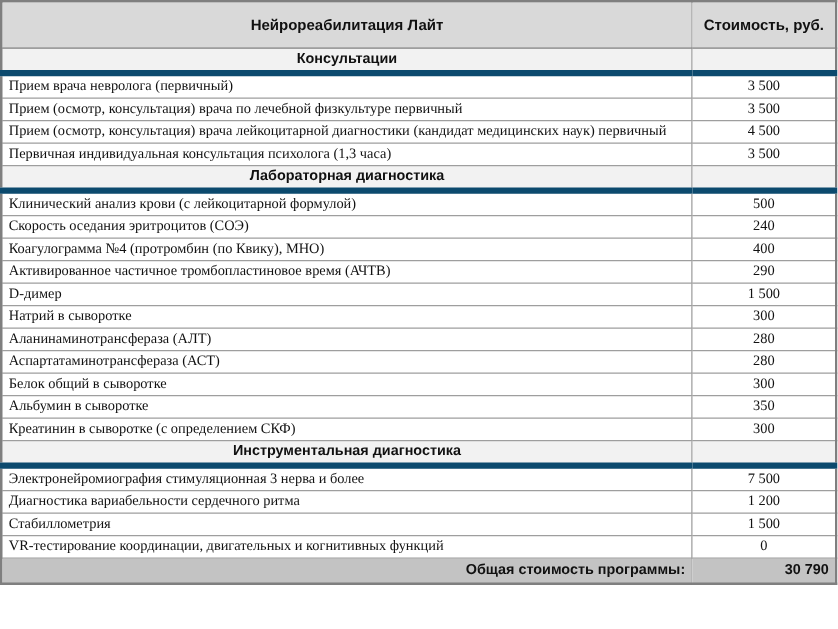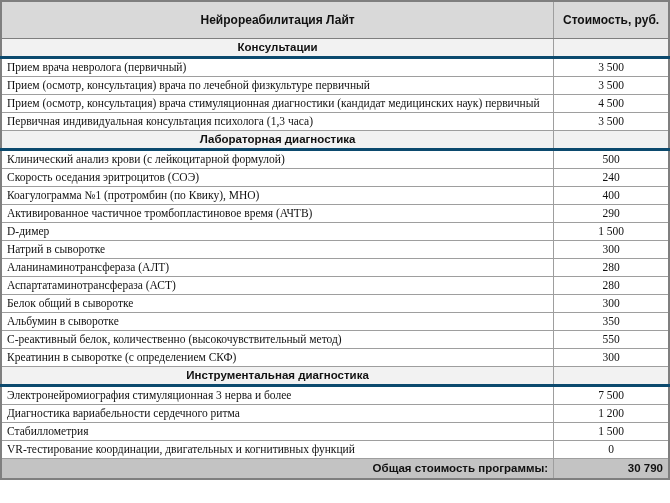--- a/index.html
+++ b/index.html
@@ -41,21 +41,21 @@
     text-align: center;
     white-space: nowrap;
   }
   
   .section td {
     background: #f2f2f2;
     font-weight: bold;
     text-align: center;
     height: 15px;
     border-top: 1px solid #7f7f7f;
-    border-bottom: 3px solid #0c4a6e;
+    border-bottom: 5px solid #0c4a6e;
   }
   
   .total td {
     background: #c3c3c3;
     font-weight: bold;
     text-align: right;
     height: 17px;
     border-top: 1px solid #7f7f7f;
   }
   .total .num { white-space: nowrap; }
@@ -81,41 +81,41 @@
     </tr>
     <tr class="item">
       <td>Прием врача невролога (первичный)</td>
       <td class="num">3 500</td>
     </tr>
     <tr class="item">
       <td>Прием (осмотр, консультация) врача по лечебной физкультуре первичный</td>
       <td class="num">3 500</td>
     </tr>
     <tr class="item">
-      <td>Прием (осмотр, консультация) врача стимуляционная диагностики (кандидат медицинских наук) первичный</td>
+      <td>Прием (осмотр, консультация) врача лейкоцитарной диагностики (кандидат медицинских наук) первичный</td>
       <td class="num">4 500</td>
     </tr>
     <tr class="item">
       <td>Первичная индивидуальная консультация психолога (1,3 часа)</td>
       <td class="num">3 500</td>
     </tr>
     <tr class="section">
       <td>Лабораторная диагностика</td>
       <td></td>
     </tr>
     <tr class="item">
       <td>Клинический анализ крови (с лейкоцитарной формулой)</td>
       <td class="num">500</td>
     </tr>
     <tr class="item">
       <td>Скорость оседания эритроцитов (СОЭ)</td>
       <td class="num">240</td>
     </tr>
     <tr class="item">
-      <td>Коагулограмма №1 (протромбин (по Квику), МНО)</td>
+      <td>Коагулограмма №4 (протромбин (по Квику), МНО)</td>
       <td class="num">400</td>
     </tr>
     <tr class="item">
       <td>Активированное частичное тромбопластиновое время (АЧТВ)</td>
       <td class="num">290</td>
     </tr>
     <tr class="item">
       <td>D-димер</td>
       <td class="num">1 500</td>
     </tr>
@@ -131,24 +131,20 @@
       <td>Аспартатаминотрансфераза (АСТ)</td>
       <td class="num">280</td>
     </tr>
     <tr class="item">
       <td>Белок общий в сыворотке</td>
       <td class="num">300</td>
     </tr>
     <tr class="item">
       <td>Альбумин в сыворотке</td>
       <td class="num">350</td>
-    </tr>
-    <tr class="item">
-      <td>С-реактивный белок, количественно (высокочувствительный метод)</td>
-      <td class="num">550</td>
     </tr>
     <tr class="item">
       <td>Креатинин в сыворотке (с определением СКФ)</td>
       <td class="num">300</td>
     </tr>
     <tr class="section">
       <td>Инструментальная диагностика</td>
       <td></td>
     </tr>
     <tr class="item">

